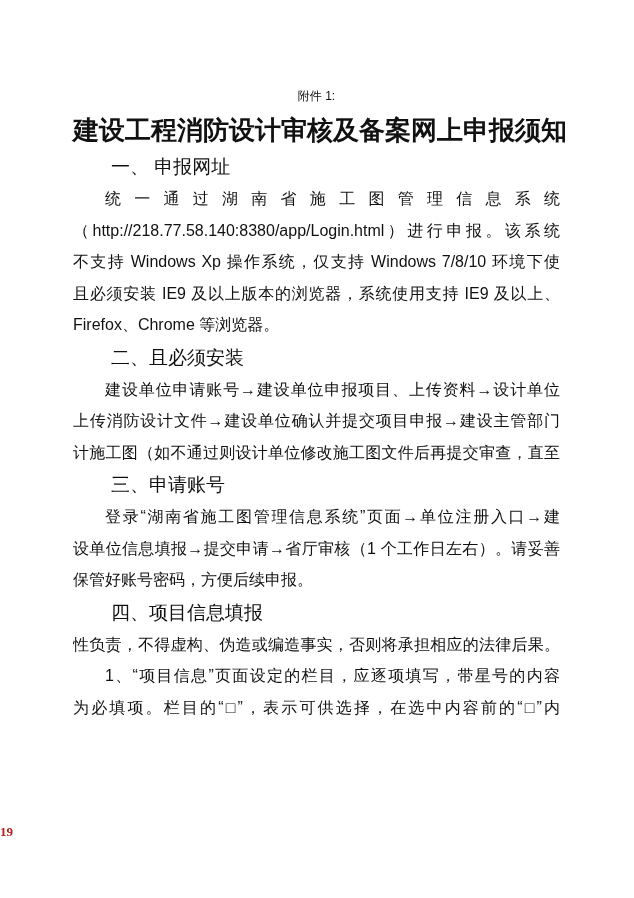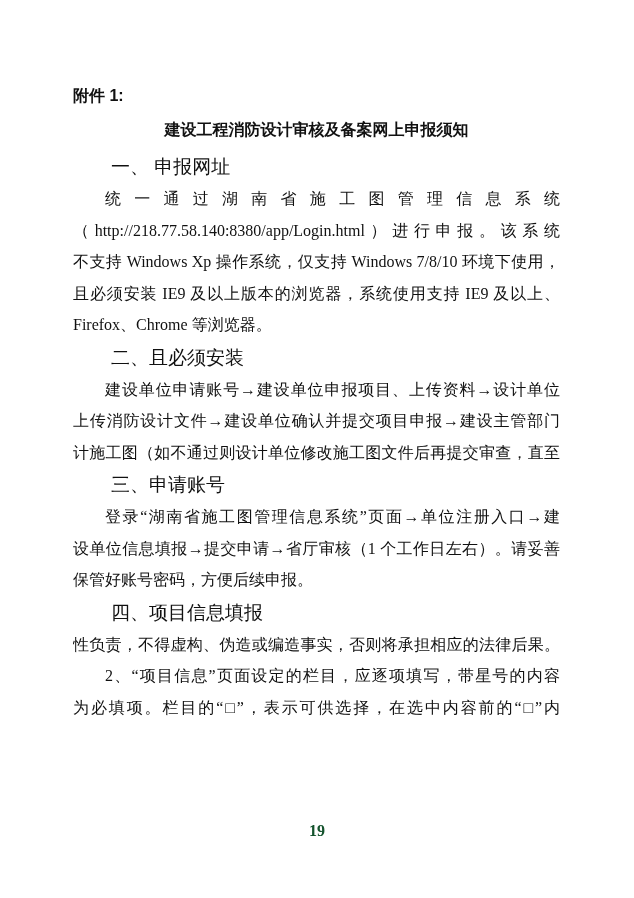--- a/index.html
+++ b/index.html
@@ -12,68 +12,68 @@
     width: 634px;
     height: 898px;
     background: #ffffff;
     box-sizing: border-box;
     padding: 84px 74px 0 73px;
     color: #111111;
     overflow: hidden;
   }
   .attach {
     font-family: "Liberation Sans", "DejaVu Sans", sans-serif;
-    font-weight: bold;
-    font-size: 16px;
+    font-weight: normal;
+    font-size: 12px;
     height: 28px;
     line-height: 24px;
-    text-align: left;
+    text-align: center;
   }
   .doc-title {
     font-family: "Liberation Sans", "DejaVu Sans", sans-serif;
     font-weight: bold;
-    font-size: 16px;
+    font-size: 26px;
     height: 38px;
     line-height: 36px;
     text-align: center;
     white-space: nowrap;
   }
   .heading {
     font-family: "Liberation Sans", "DejaVu Sans", sans-serif;
     font-weight: normal;
     font-size: 19px;
     height: 33px;
     line-height: 34px;
     padding-left: 2em;
   }
   .line {
-    font-family: Liberation Serif, serif;
+    font-family: Liberation Sans, sans-serif;
     font-size: 16px;
     height: 31.5px;
     line-height: 31.5px;
     text-align: justify;
     text-align-last: justify;
     overflow: hidden;
   }
   .line.plain {
     text-align-last: left;
   }
   .line.indent {
     text-indent: 2em;
   }
   .page-number {
     position: absolute;
     left: 0;
     bottom: 58px;
     width: 100%;
-    text-align: center;
+    text-align: left;
     font-family: "Liberation Serif", "DejaVu Serif", serif;
-    font-size: 16px;
+    font-size: 13px;
     font-weight: bold;
-    color: #14532d;
+    color: #b91c1c;
   }
 </style>
 </head>
 <body>
 
 <div class="page">
 
   <div class="attach">附件 1:</div>
 
   <div class="doc-title">建设工程消防设计审核及备案网上申报须知</div>
@@ -90,18 +90,18 @@
   <div class="line">上传消防设计文件→建设单位确认并提交项目申报→建设主管部门</div>
   <div class="line">计施工图（如不通过则设计单位修改施工图文件后再提交审查，直至</div>
 
   <div class="heading">三、申请账号</div>
   <div class="line indent">登录“湖南省施工图管理信息系统”页面→单位注册入口→建</div>
   <div class="line">设单位信息填报→提交申请→省厅审核（1 个工作日左右）。请妥善</div>
   <div class="line plain">保管好账号密码，方便后续申报。</div>
 
   <div class="heading">四、项目信息填报</div>
   <div class="line">性负责，不得虚构、伪造或编造事实，否则将承担相应的法律后果。</div>
-  <div class="line indent">2、“项目信息”页面设定的栏目，应逐项填写，带星号的内容</div>
+  <div class="line indent">1、“项目信息”页面设定的栏目，应逐项填写，带星号的内容</div>
   <div class="line">为必填项。栏目的“□”，表示可供选择，在选中内容前的“□”内</div>
 
   <div class="page-number">19</div>
 
 </div>
 
 </body></html>

